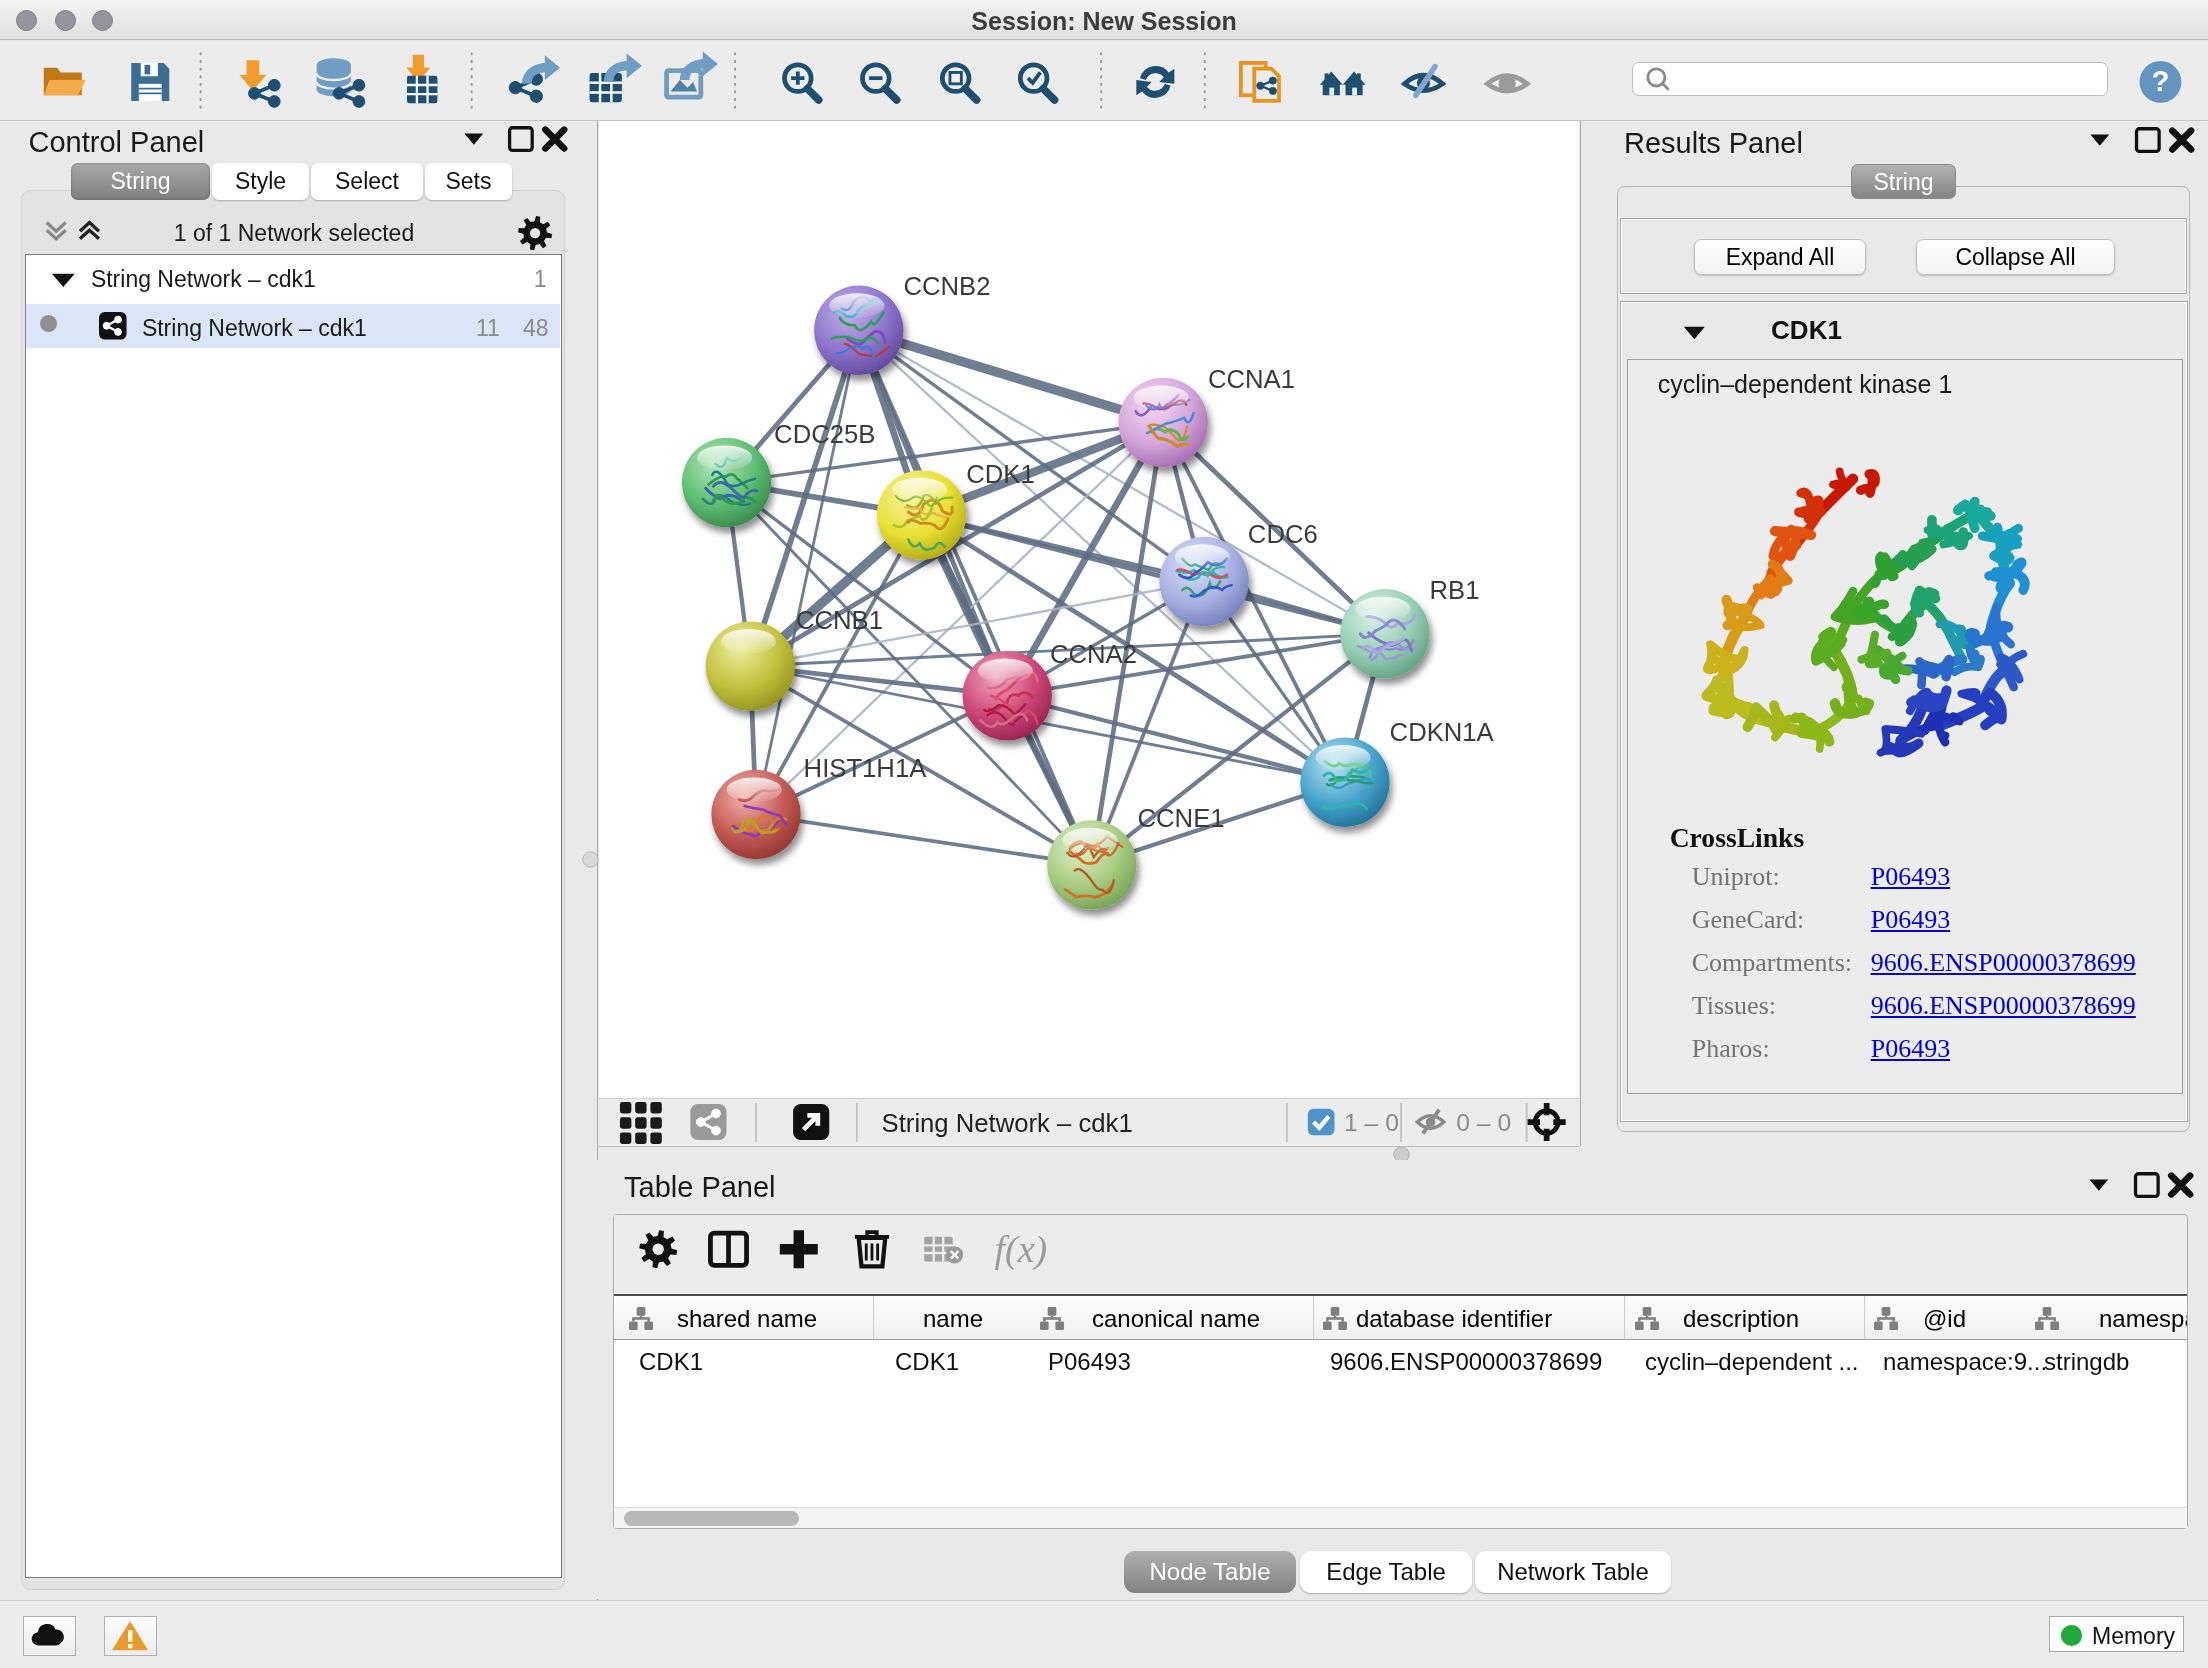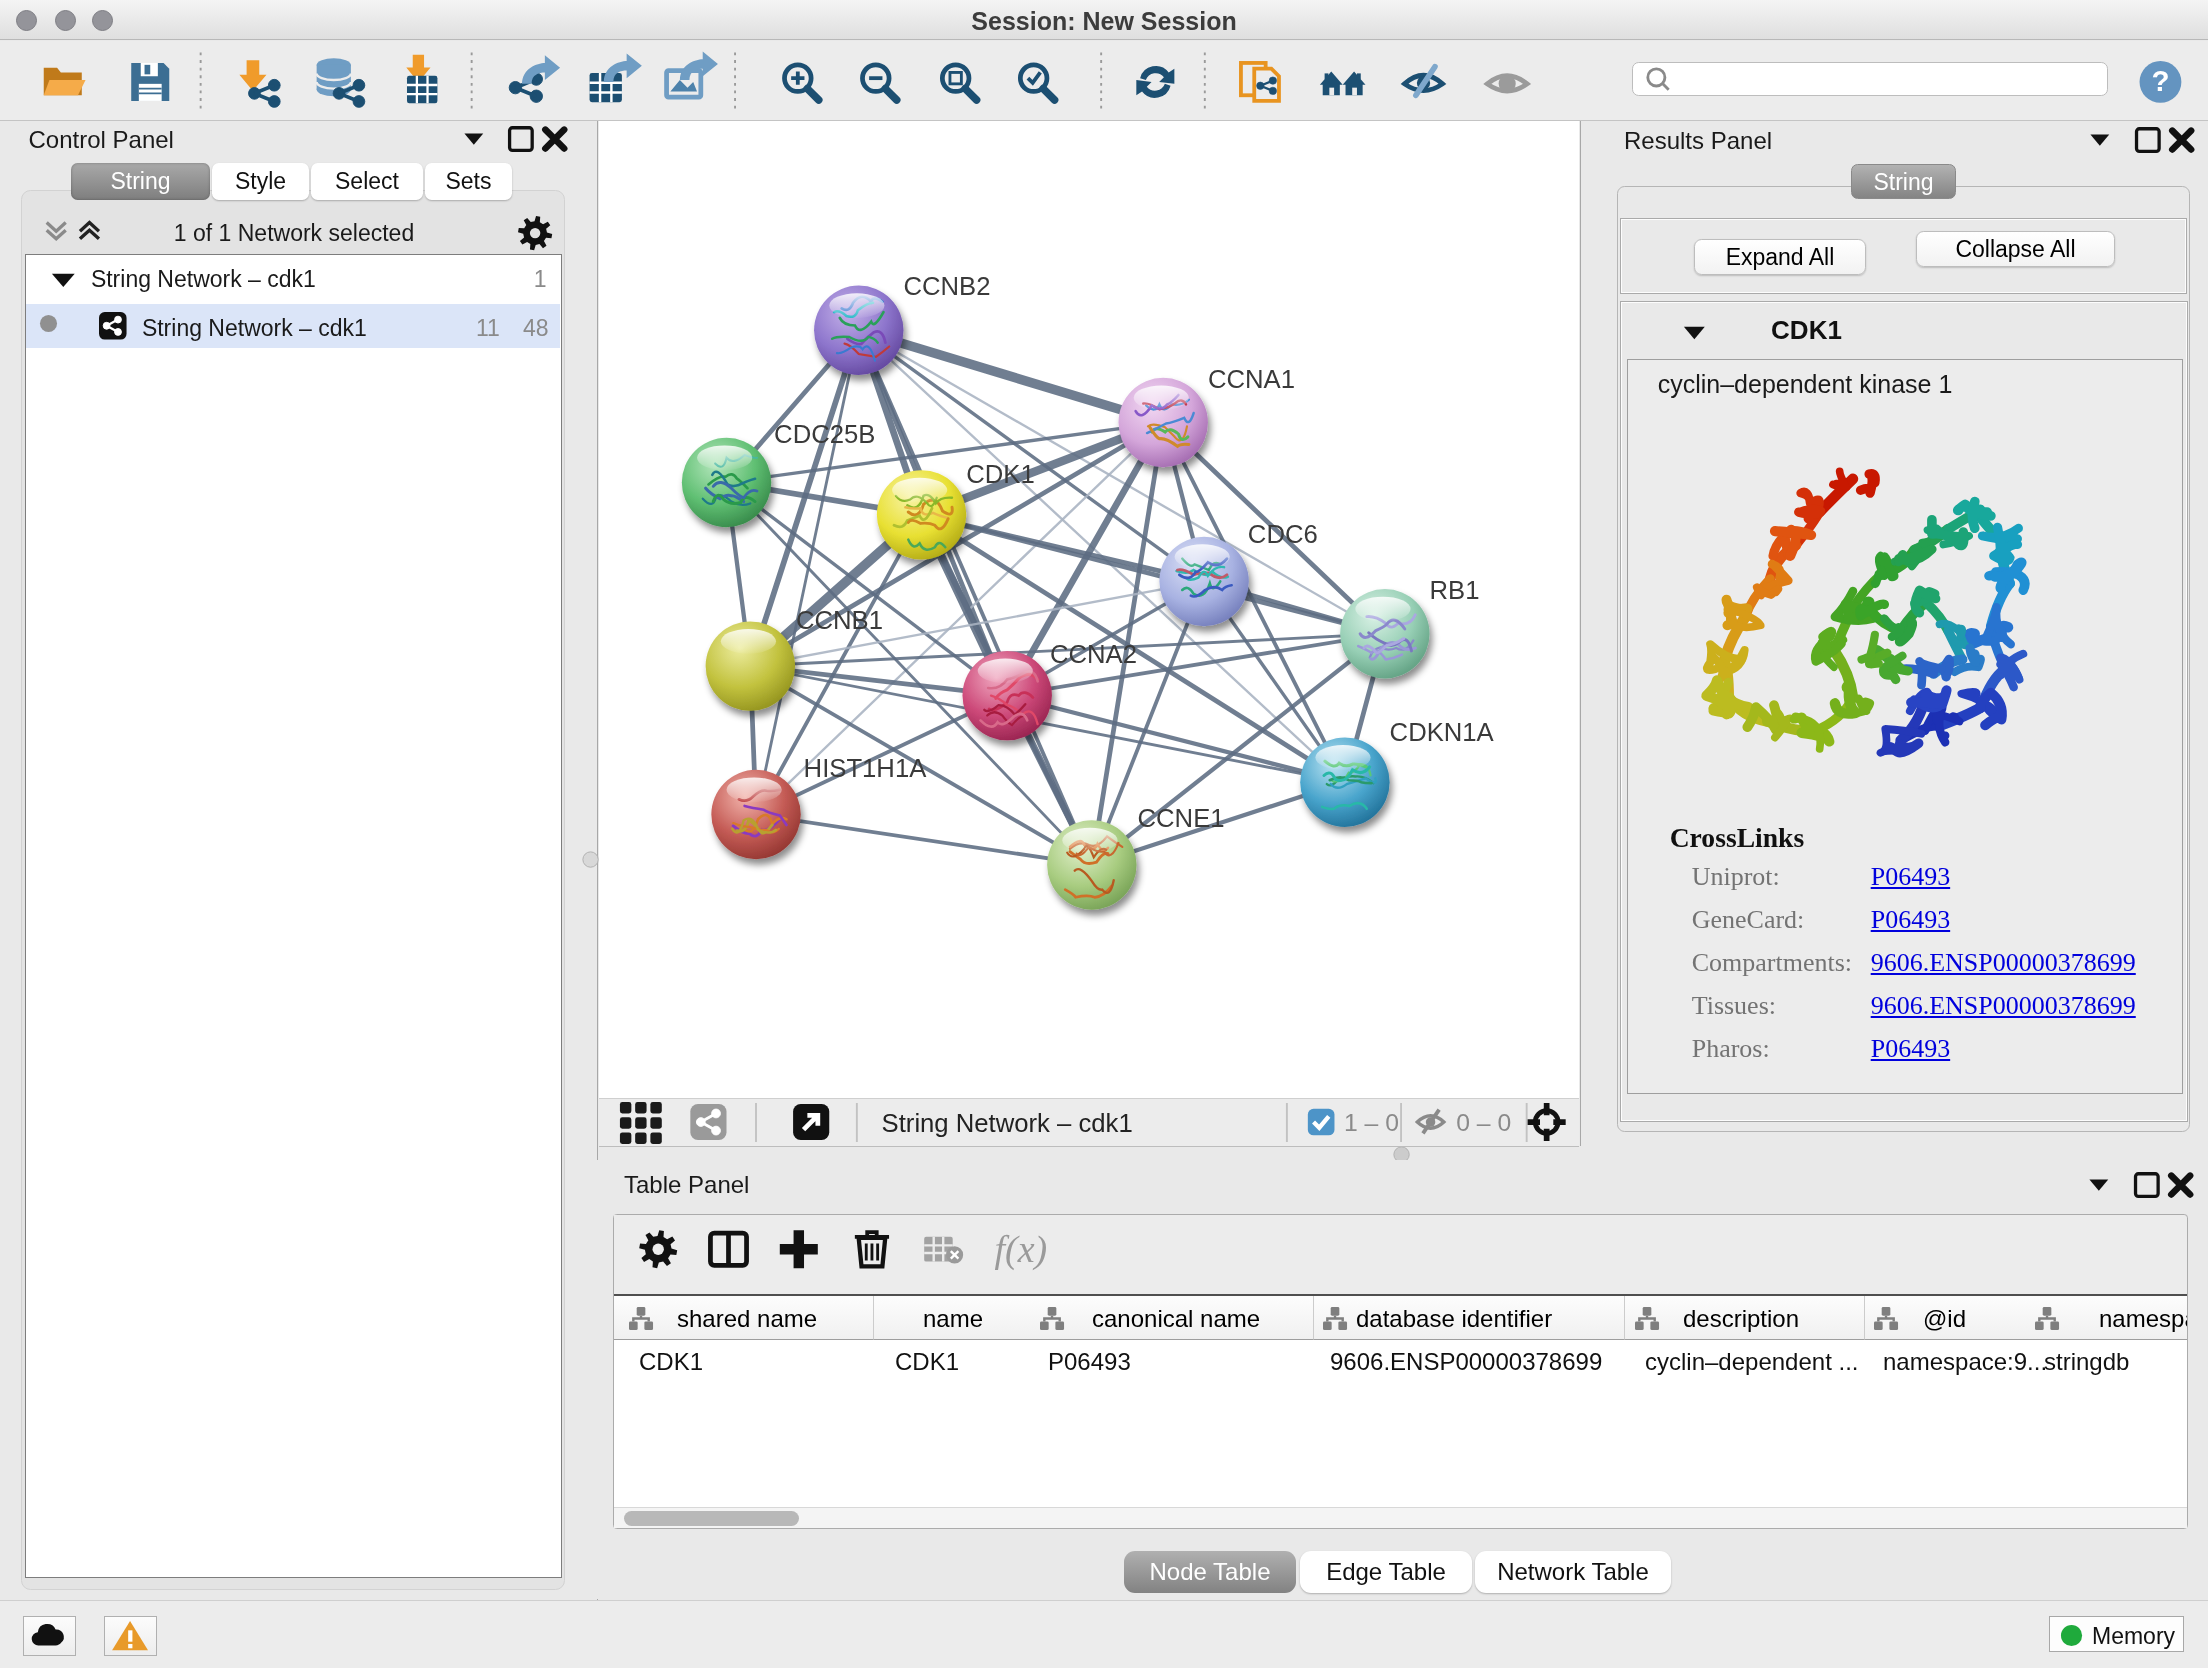--- a/index.html
+++ b/index.html
@@ -12,21 +12,21 @@
 #toolbar { position:absolute; left:0; top:41px; width:2208px; height:80px; background:#ececec; border-bottom:1px solid #c4c4c4; }
 #searchbox { position:absolute; left:1632px; top:21px; width:476px; height:34px; background:#fff; border:1px solid #bdbdbd; border-radius:6.7px; }
 
 #controlpanel { position:absolute; left:0; top:121px; width:598px; height:1479px; background:#e9e9e9; border-right:1px solid #a8a8a8; }
 #netview { position:absolute; left:599px; top:121px; width:980px; height:977px; background:#ffffff; }
 #nettoolbar { position:absolute; left:599px; top:1098px; width:980px; height:49px; background:#ececec; border-top:1px solid #cfcfcf; border-bottom:1px solid #bdbdbd;}
 #resultspanel { position:absolute; left:1580px; top:121px; width:629px; height:1025px; background:#e9e9e9; border-left:1px solid #a8a8a8;}
 #tablepanel { position:absolute; left:590px; top:1160px; width:1619px; height:439px; background:#e9e9e9; }
 #statusbar { position:absolute; left:0; top:1600px; width:2208px; height:68px; background:#ececec; border-top:1px solid #cfcfcf; }
 
-.paneltitle { font-size:24px; color:#1a1a1a; }
+.paneltitle { font-size:29px; color:#1a1a1a; }
 .tab { position:absolute; z-index:2; height:37px; font-size:23px; text-align:center; line-height:36px; border-radius:6.7px; }
 .tabsel { background:linear-gradient(#a9a9a9,#7e7e7e); color:#fff; box-shadow:inset 0 0 2.9px rgba(0,0,0,.3); }
 .tabun { background:#fff; color:#111; box-shadow:0 1px 1.9px rgba(0,0,0,.25); }
 #cp-inner { position:absolute; left:21px; top:69px; width:544px; height:1400px; background:#e3e3e3; border-radius:9.5px; border:1px solid #d2d2d2;}
 #cp-list { position:absolute; left:2.9px; top:63px; width:537px; height:1324px; background:#fff; border:1.9px solid #7d7d7d; }
 .cprow { position:absolute; left:0; width:534px; height:43px; font-size:23px; color:#1a1a1a; }
 
 .serif { font-family:"Liberation Serif", serif; }
 
 #tp-box { position:absolute; left:23px; top:54px; width:1575px; height:315px; background:#ececec; border:1px solid #ababab; border-radius:3.8px; }
@@ -583,21 +583,21 @@
   <div class="paneltitle" style="position:absolute;left:43px;top:5.7px;">Results Panel</div>
   <svg width="114" height="32" style="position:absolute;left:507px;top:3.8px;" viewBox="0 0 120 34">
     <path d="M2 10 L22 10 L12 22 Z" fill="#111"></path>
     <rect x="51" y="4" width="24" height="24" rx="3" fill="none" stroke="#111" stroke-width="3.5"></rect>
     <path d="M89 6 L109 26 M109 6 L89 26" stroke="#111" stroke-width="7" stroke-linecap="round"></path>
   </svg>
   <div style="position:absolute;left:36px;top:65px;width:573px;height:946px;background:#e9e9e9;border:1px solid #b5b5b5;border-radius:7.6px;"></div>
   <div style="position:absolute;left:270px;top:43px;width:105px;height:35px;background:linear-gradient(#b2b2b2,#848484);border:1px solid #8a8a8a;border-radius:6.7px;color:#fff;font-size:23px;text-align:center;line-height:34px;">String</div>
   <div style="position:absolute;left:39px;top:97px;width:567px;height:76px;background:#e9e9e9;border:1px solid #aaa;box-shadow:inset 0 0 0 1px #fdfdfd;">
     <div style="position:absolute;left:73px;top:20px;width:172px;height:36px;background:linear-gradient(#ffffff,#f2f2f2);border:1px solid #bdbdbd;border-radius:7.6px;font-size:23px;text-align:center;line-height:34px;box-shadow:0 1px 1.9px rgba(0,0,0,0.2);">Expand All</div>
-    <div style="position:absolute;left:295px;top:12px;width:199px;height:36px;background:linear-gradient(#ffffff,#f2f2f2);border:1px solid #bdbdbd;border-radius:7.6px;font-size:23px;text-align:center;line-height:34px;box-shadow:0 1px 1.9px rgba(0,0,0,0.2);">Collapse All</div>
+    <div style="position:absolute;left:295px;top:20px;width:199px;height:36px;background:linear-gradient(#ffffff,#f2f2f2);border:1px solid #bdbdbd;border-radius:7.6px;font-size:23px;text-align:center;line-height:34px;box-shadow:0 1px 1.9px rgba(0,0,0,0.2);">Collapse All</div>
   </div>
   <div style="position:absolute;left:39px;top:180px;width:568px;height:821px;background:#e9e9e9;border:1px solid #aaa;box-shadow:inset 0 0 0 1px #fdfdfd;">
     <svg width="28.5" height="23" style="position:absolute;left:61px;top:19px;" viewBox="0 0 30 24">
         <path d="M2 6 L24 6 L13 19 Z" fill="#111"></path>
       </svg>
     <div style="position:absolute;left:0px;top:13.3px;width:371px;text-align:center;font-size:26px;font-weight:bold;color:#111;">CDK1</div>
     <div style="position:absolute;left:5.7px;top:57px;width:556px;height:735px;background:#ececec;border:1px solid #9e9e9e;">
       <div style="position:absolute;left:30px;top:9.5px;font-size:25px;color:#1a1a1a;">cyclin–dependent kinase 1</div>
       <svg width="409" height="314" viewBox="0 0 430 330" style="position:absolute;left:49px;top:95px;">
           <g fill="none" stroke-linecap="round" stroke-linejoin="round">

